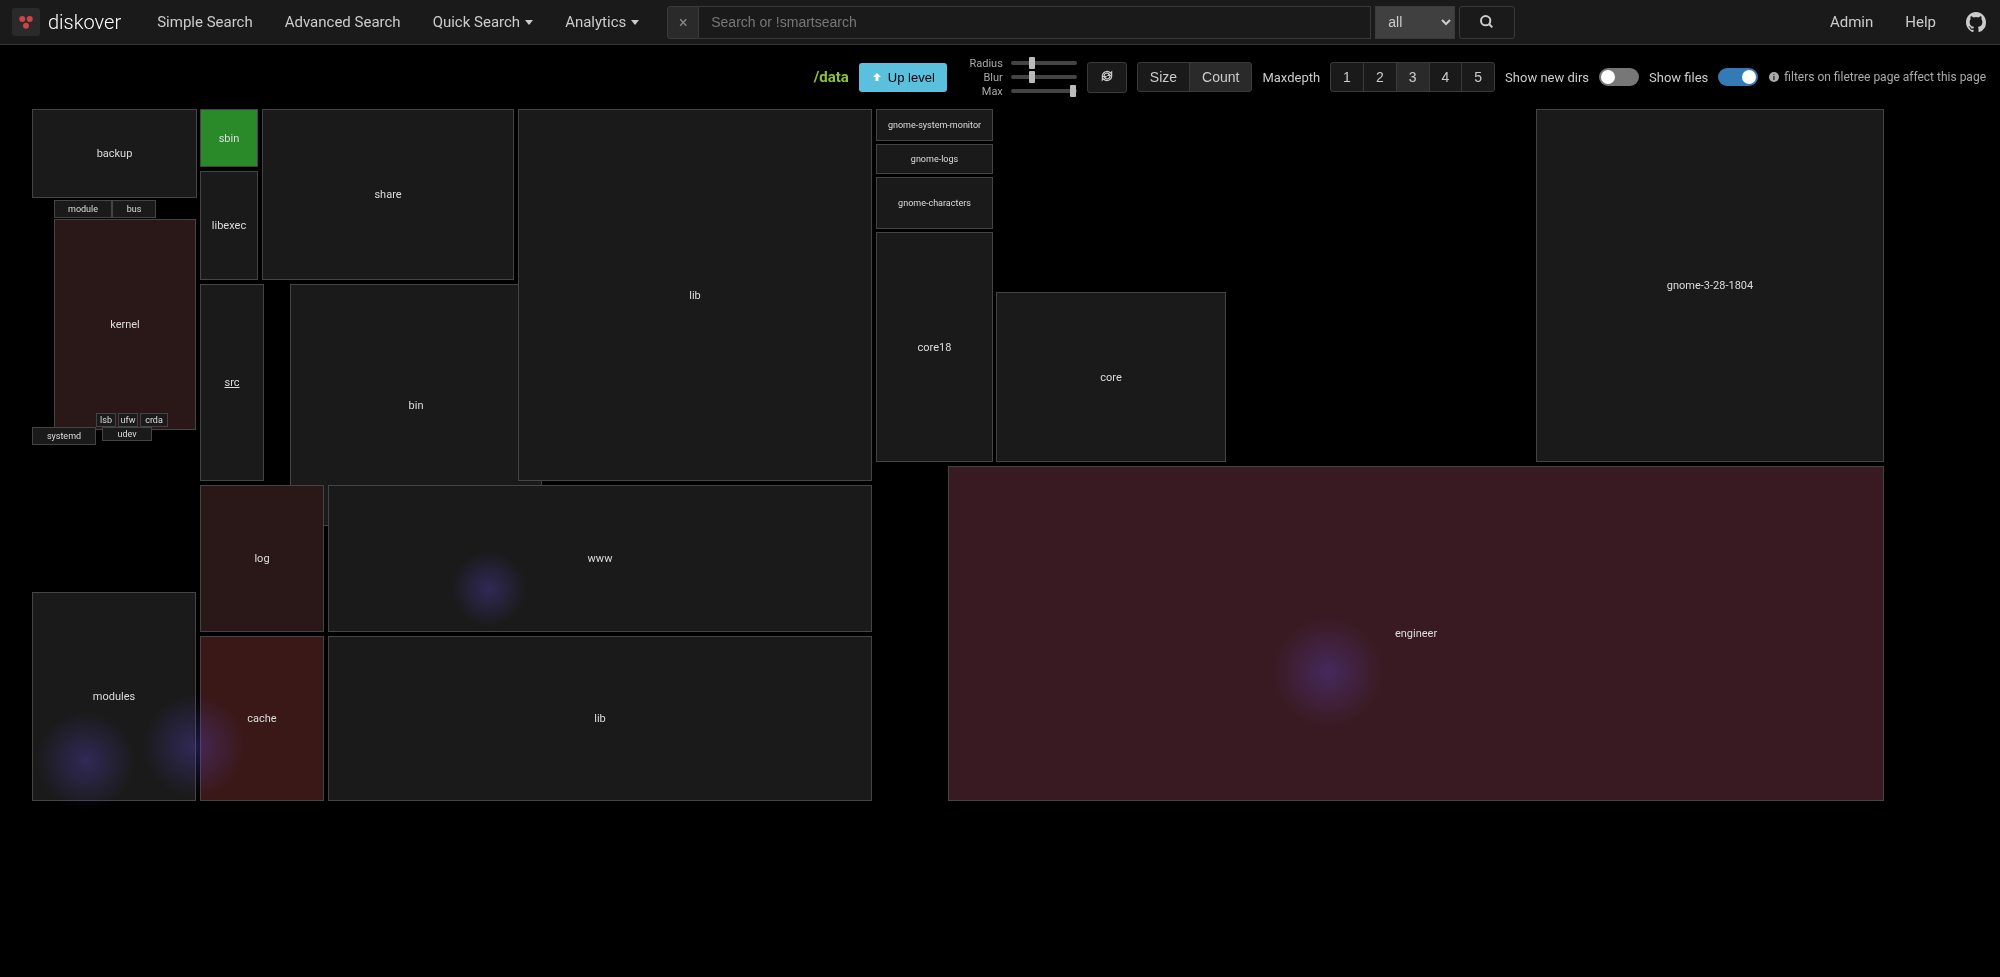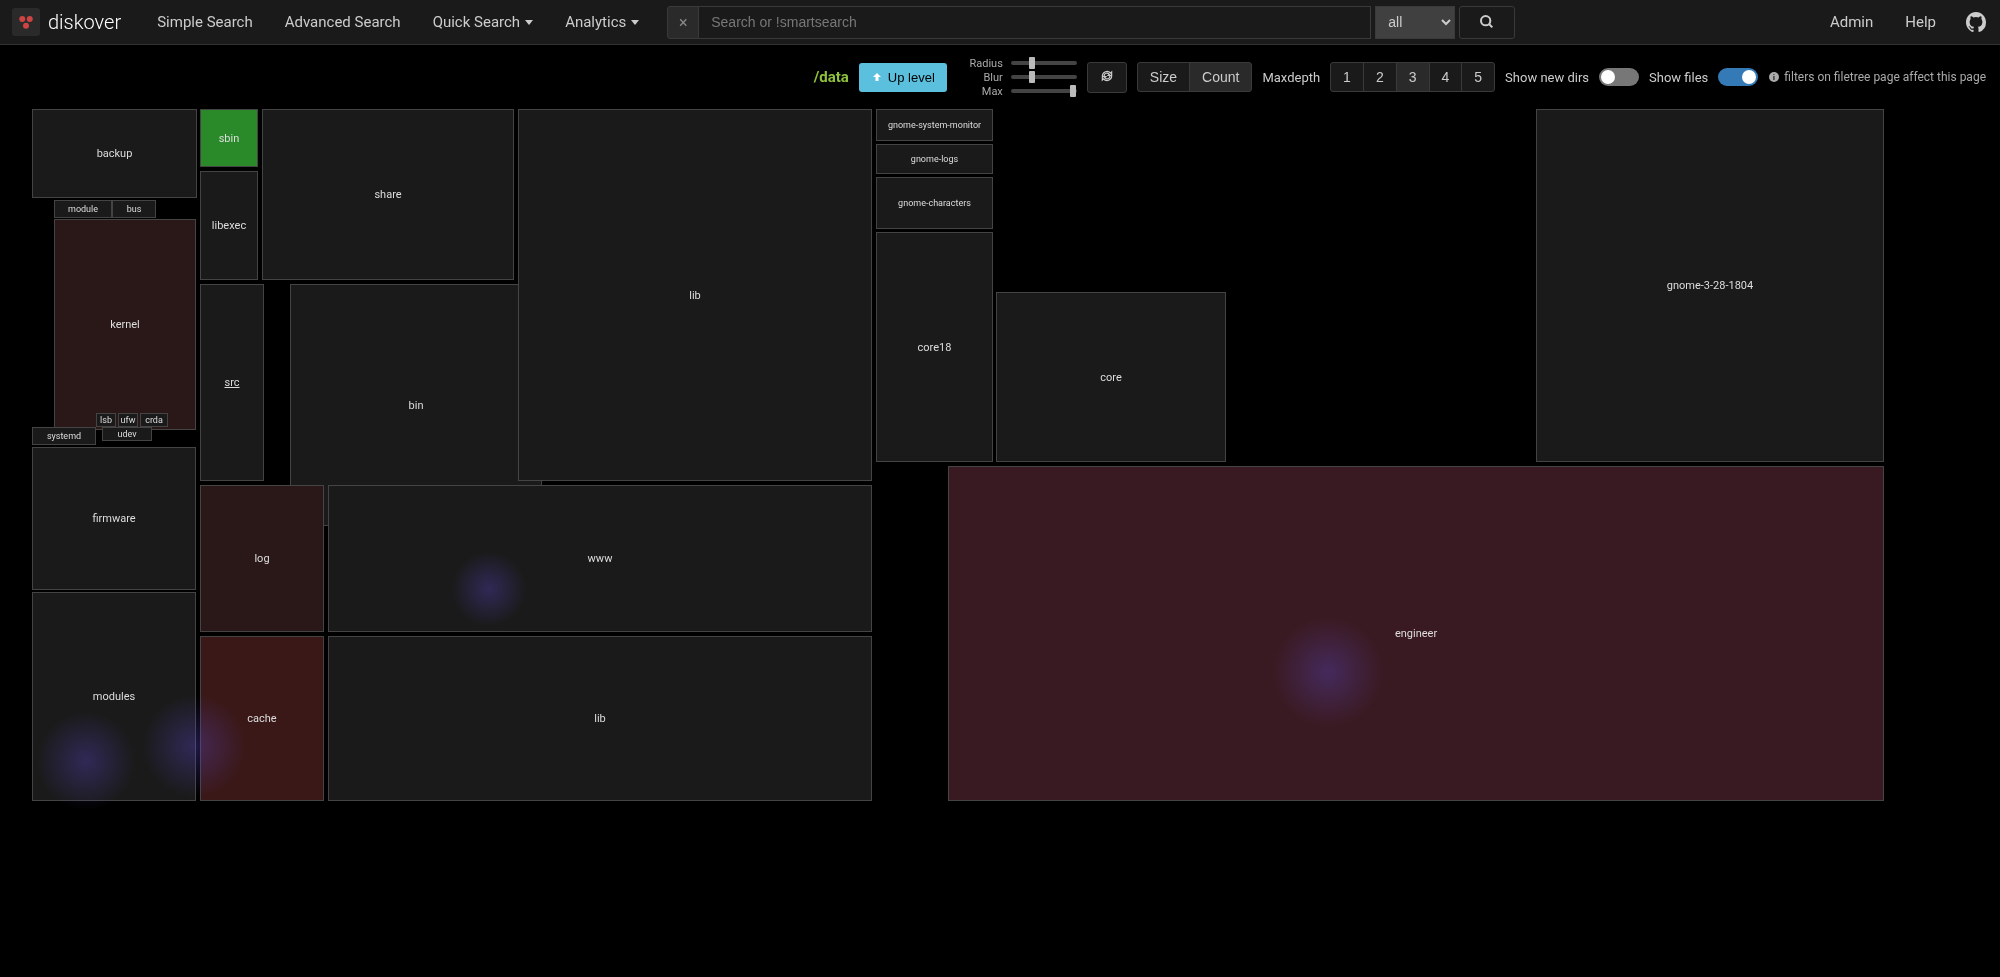--- a/index.html
+++ b/index.html
@@ -359,21 +359,20 @@
 <div class="treemap" id="treemap">
     <div class="cell" style="left: 18px; top: 0px; width: 165px; height: 89px;">backup</div>
     <div class="cell tiny" style="left: 40px; top: 91px; width: 58px; height: 18px;">module</div>
     <div class="cell tiny" style="left: 98px; top: 91px; width: 44px; height: 18px;">bus</div>
     <div class="cell tint-red" style="left: 40px; top: 110px; width: 142px; height: 211px;">kernel</div>
     <div class="cell tiny" style="left: 18px; top: 318px; width: 64px; height: 18px;">systemd</div>
     <div class="cell tiny" style="left: 82px; top: 304px; width: 20px; height: 14px;">lsb</div>
     <div class="cell tiny" style="left: 104px; top: 304px; width: 20px; height: 14px;">ufw</div>
     <div class="cell tiny" style="left: 126px; top: 304px; width: 28px; height: 14px;">crda</div>
     <div class="cell tiny" style="left: 88px; top: 318px; width: 50px; height: 14px;">udev</div>
-    <div class="cell" style="left: 18px; top: 338px; width: 164px; height: 143px;">firmware</div>
     <div class="cell" style="left: 18px; top: 483px; width: 164px; height: 209px;">modules</div>
     <div class="cell highlight-green" style="left: 186px; top: 0px; width: 58px; height: 58px;">sbin</div>
     <div class="cell" style="left: 248px; top: 0px; width: 252px; height: 171px;">share</div>
     <div class="cell" style="left: 186px; top: 62px; width: 58px; height: 109px;">libexec</div>
     <div class="cell" style="left: 248px; top: 175px; width: 252px; height: 242px; margin-left: 28px;">bin</div>
     <div class="cell" style="left: 186px; top: 175px; width: 64px; height: 197px; text-decoration: underline;">src</div>
     <div class="cell" style="left: 504px; top: 0px; width: 354px; height: 372px;">lib</div>
     <div class="cell tint-red" style="left: 186px; top: 376px; width: 124px; height: 147px;">log</div>
     <div class="cell tint-darkred" style="left: 186px; top: 527px; width: 124px; height: 165px;">cache</div>
     <div class="cell" style="left: 314px; top: 376px; width: 544px; height: 147px;">www</div>

